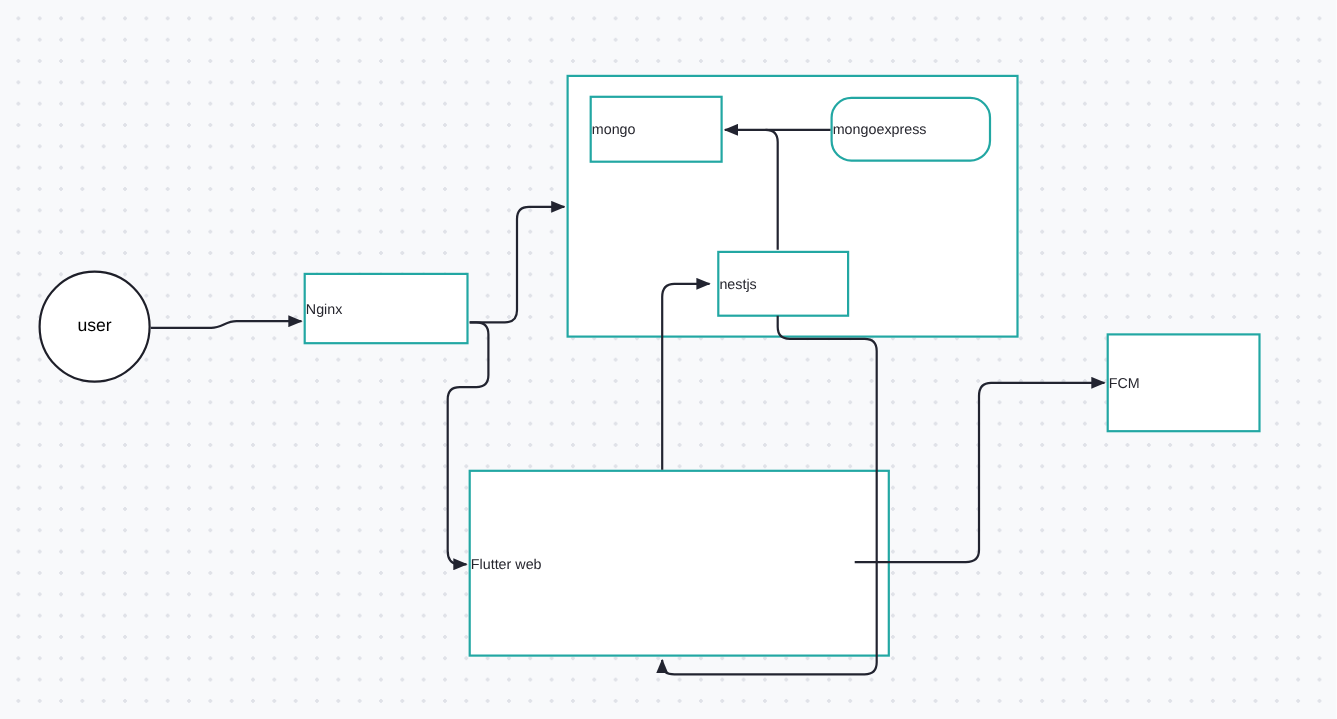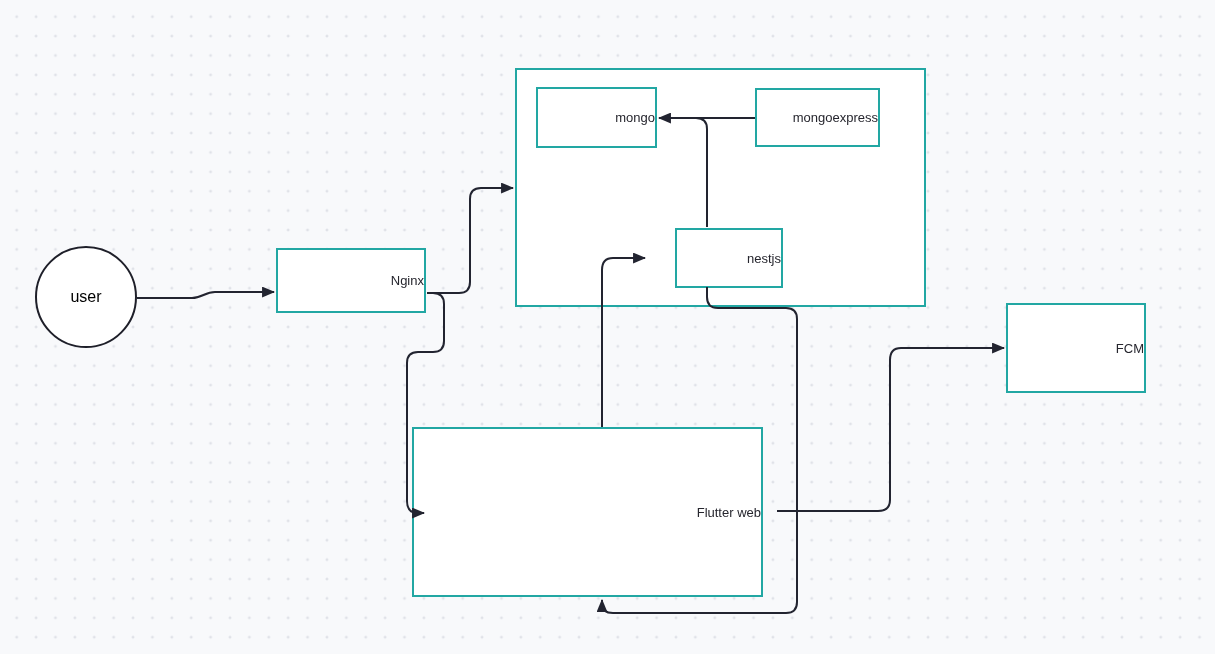--- a/index.html
+++ b/index.html
@@ -18,21 +18,21 @@
     background-image: radial-gradient(circle, #e0e2e8 1.4px, rgba(224,226,232,0) 1.6px);
     background-size: 19.4px 19.4px;
     background-position: 7px 7px;
   }
   .node {
     position: absolute;
     background: #ffffff;
     border: 2px solid #22a7a3;
     display: flex;
     align-items: center;
-    justify-content: flex-end;
+    justify-content: flex-start;
     box-sizing: border-box;
     z-index: 2;
   }
   .node .label {
     font-size: 13px;
     color: #26262e;
     white-space: nowrap;
     text-align: center;
   }
   .group {
@@ -52,23 +52,23 @@
     justify-content: center;
     box-sizing: border-box;
     z-index: 2;
     text-align: center;
   }
   
   #node-user        { left: 35px;  top: 246px; width: 102px; height: 102px; }
   #node-nginx       { left: 276px; top: 248px; width: 150px; height: 65px;  }
   #group-services   { left: 515px; top: 68px;  width: 411px; height: 239px; }
   #node-mongo       { left: 536px; top: 87px;  width: 121px; height: 61px;  }
-  #node-mongoexpress{ left: 755px; top: 88px;  width: 125px; height: 59px;  }
-  #node-nestjs      { left: 675px; top: 228px; width: 108px; height: 60px;  }
-  #node-flutterweb  { left: 412px; top: 427px; width: 351px; height: 170px; padding-left: 28px; }
+  #node-mongoexpress{ left: 755px; top: 88px;  width: 146px; height: 59px; border-radius: 19px;  }
+  #node-nestjs      { left: 652px; top: 228px; width: 120px; height: 60px;  }
+  #node-flutterweb  { left: 426px; top: 427px; width: 383px; height: 170px; }
   #node-fcm         { left: 1006px;top: 303px; width: 140px; height: 90px;  }
   svg.connectors {
     position: absolute;
     left: 0; top: 0;
     z-index: 3;
     pointer-events: none;
   }
   svg.connectors path.edge {
     fill: none;
     stroke: #222430;

